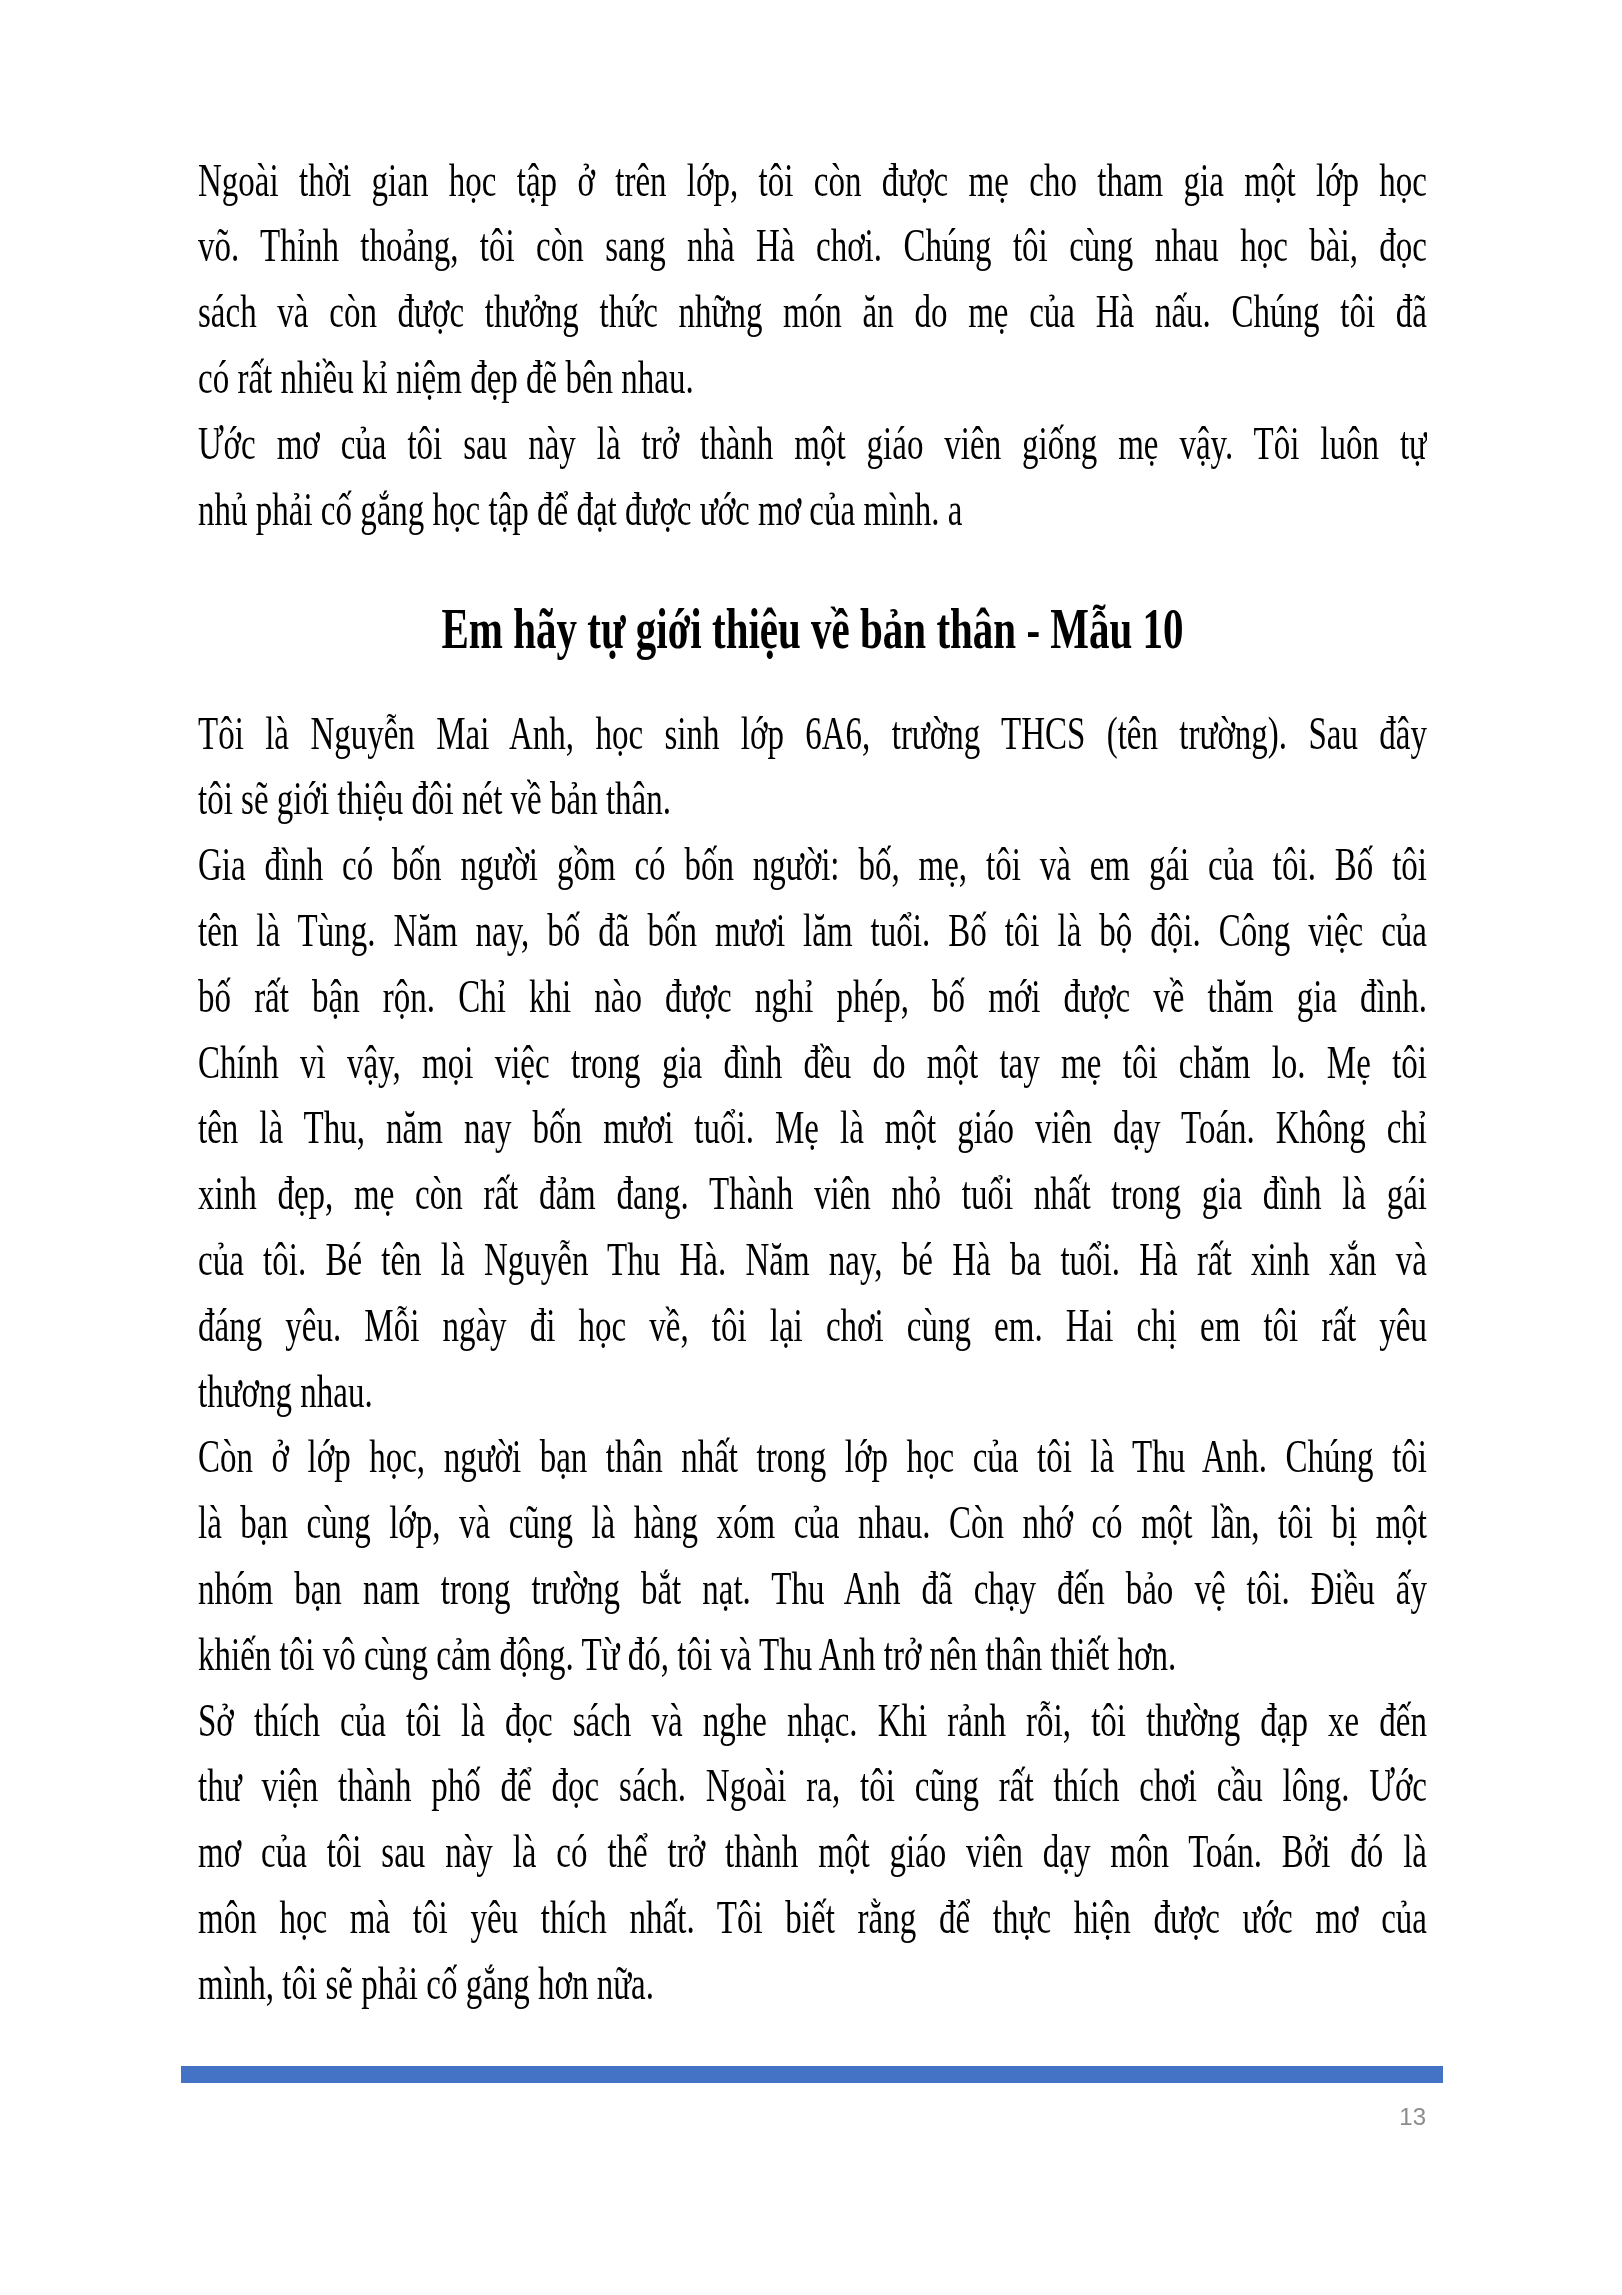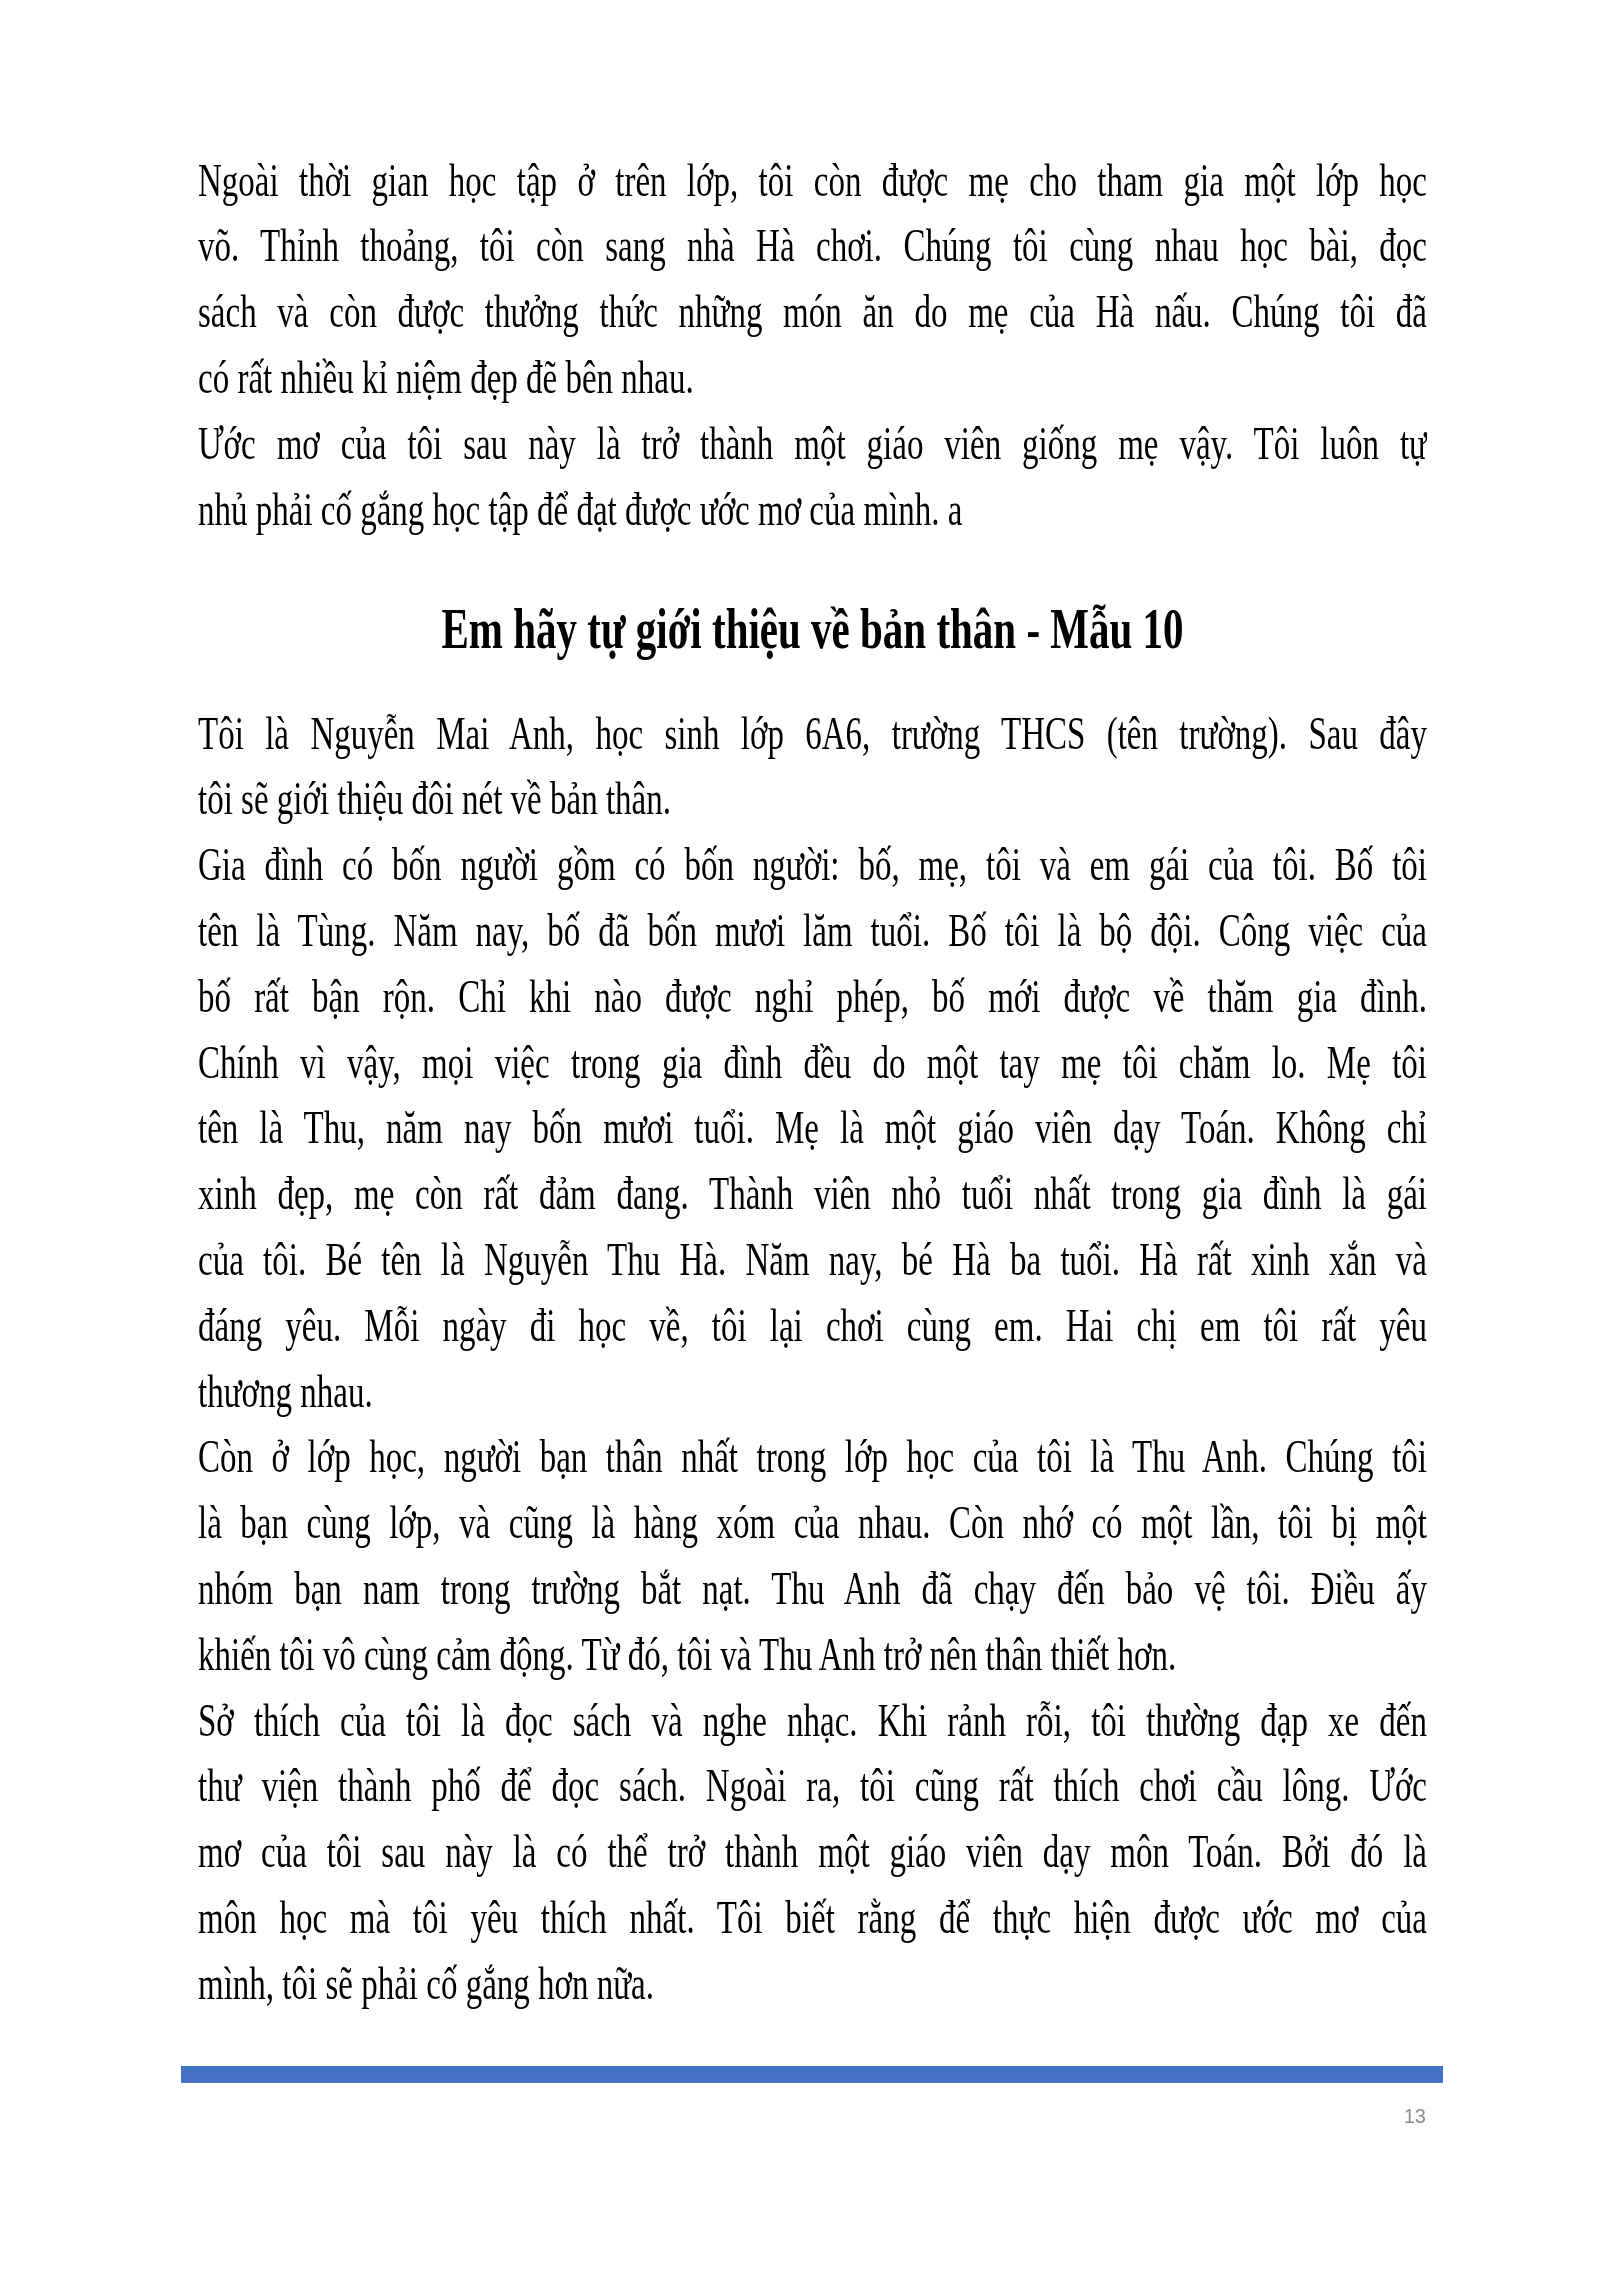--- a/index.html
+++ b/index.html
@@ -55,21 +55,21 @@
     width: 1262px;
     height: 17px;
   }
   .page-number {
     position: absolute;
     left: 1361px;
     top: 2102px;
     width: 65px;
     text-align: right;
     font-family: "Liberation Sans", sans-serif;
-    font-size: 20px;
+    font-size: 24px;
     line-height: 29px;
     color: #8C8C8C;
   }
 </style>
 </head>
 <body>
 
 <div id="text-block">
     <div class="para">
       <div class="line">Ngoài thời gian học tập ở trên lớp, tôi còn được mẹ cho tham gia một lớp học</div>

